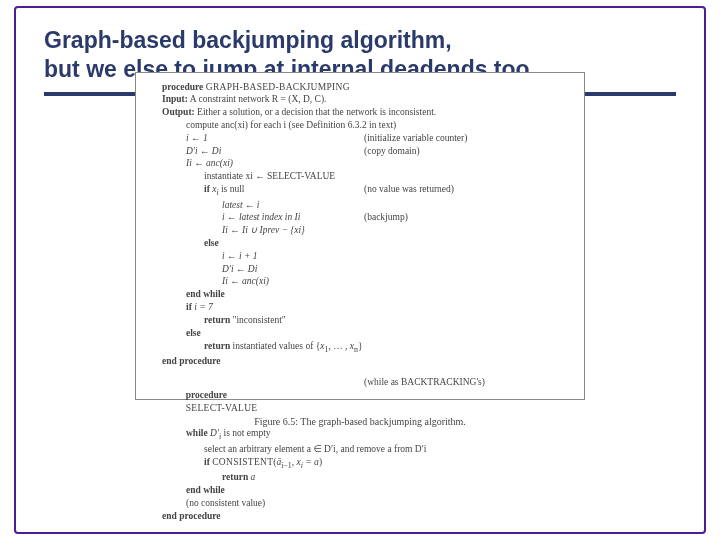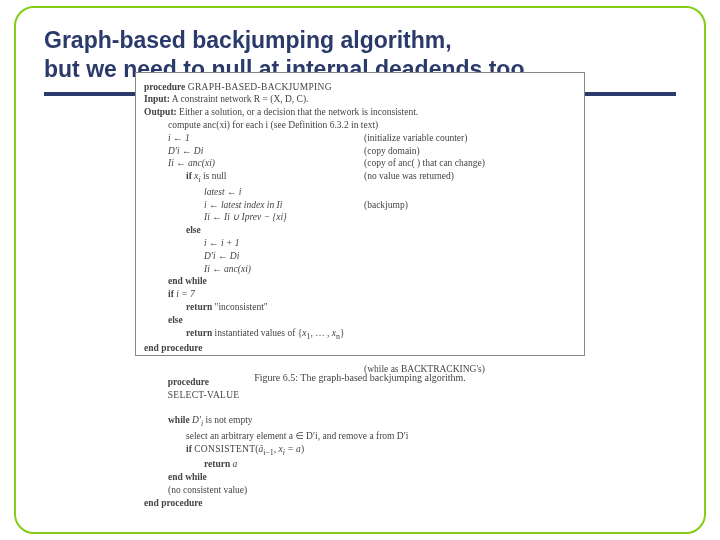--- a/index.html
+++ b/index.html
@@ -10,22 +10,22 @@
     font-family: Arial, Helvetica, sans-serif;
     position: relative;
     overflow: hidden;
   }
   .slide-frame {
     position: absolute;
     top: 6px;
     left: 14px;
     right: 14px;
     bottom: 6px;
-    border: 2px solid #84cc16;
-    border-radius: 20px;
+    border: 2px solid #4c1d95;
+    border-radius: 4px;
     padding: 18px 28px 10px 28px;
   }
   .title {
     font-size: 23px;
     font-weight: bold;
     color: #2a3a6a;
     line-height: 1.25;
     margin-bottom: 6px;
   }
   .hr {
@@ -34,26 +34,26 @@
     margin: 8px 0 6px 0;
   }
   .algo-wrap {
     display: flex;
     justify-content: center;
   }
   .algo-box {
     background: #fff;
     border: 1px solid #888;
     width: 450px;
-    height: 284px;
+    height: 328px;
     margin-top: -30px;
     font-family: "Times New Roman", Times, serif;
     font-size: 9.5px;
     color: #444;
-    padding: 8px 10px 6px 8px;
+    padding: 8px 10px 6px 26px;
     line-height: 1.35;
     position: relative;
     z-index: 2;
   }
   .algo-box .hdr { font-size: 9.5px; }
   .algo-box .sc { font-variant: small-caps; letter-spacing: 0.3px; }
   .algo-box .row { display: flex; }
   .algo-box .lcol { flex: 1; white-space: pre; }
   .algo-box .rcol { width: 210px; }
   .ind1 { padding-left: 24px; }
@@ -68,21 +68,21 @@
     color: #444;
     margin-top: 16px;
   }
 </style>
 </head>
 <body>
 
 <div class="slide-frame">
   <div class="title">
     <span>Graph-based backjumping algorithm,</span><br>
-    <span>but we need to null at internal deadends too</span>
+    <span>but we else to jump at internal deadends too</span>
   </div>
   <hr class="hr">
 
   <div class="algo-wrap">
     <div class="algo-box">
 
       <div class="hdr">
         <span class="b">procedure</span>
         <span class="sc">GRAPH-BASED-BACKJUMPING</span>
       </div>
@@ -99,22 +99,22 @@
       <div class="row ind1">
           <div class="lcol i">i ← 1</div>
           <div class="rcol">(initialize variable counter)</div>
         </div>
       <div class="row ind1">
           <div class="lcol i">D′i ← Di</div>
           <div class="rcol">(copy domain)</div>
         </div>
       <div class="row ind1">
           <div class="lcol i">Ii ← anc(xi)</div>
-          <div class="rcol">(copy of anc( ) that can change)</div>
         </div>
+      <div class="ind2"><span>instantiate xi ← SELECT-VALUE</span></div>
       <div class="row ind2">
           <div class="lcol"><span class="b">if </span><span class="i">x<sub>i</sub></span> is null</div>
           <div class="rcol">(no value was returned)</div>
         </div>
       <div class="ind3 i">latest ← i</div>
       <div class="row ind3">
           <div class="lcol i">i ← latest index in Ii</div>
           <div class="rcol">(backjump)</div>
         </div>
       <div class="ind3 i">Ii ← Ii ∪ Iprev − {xi}</div>

